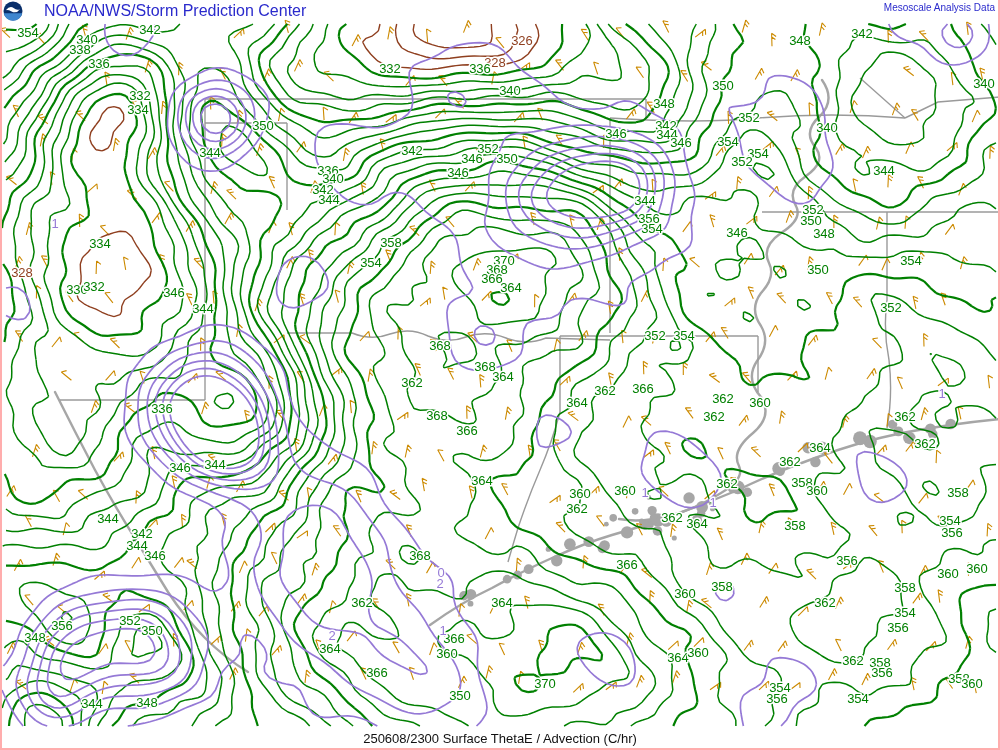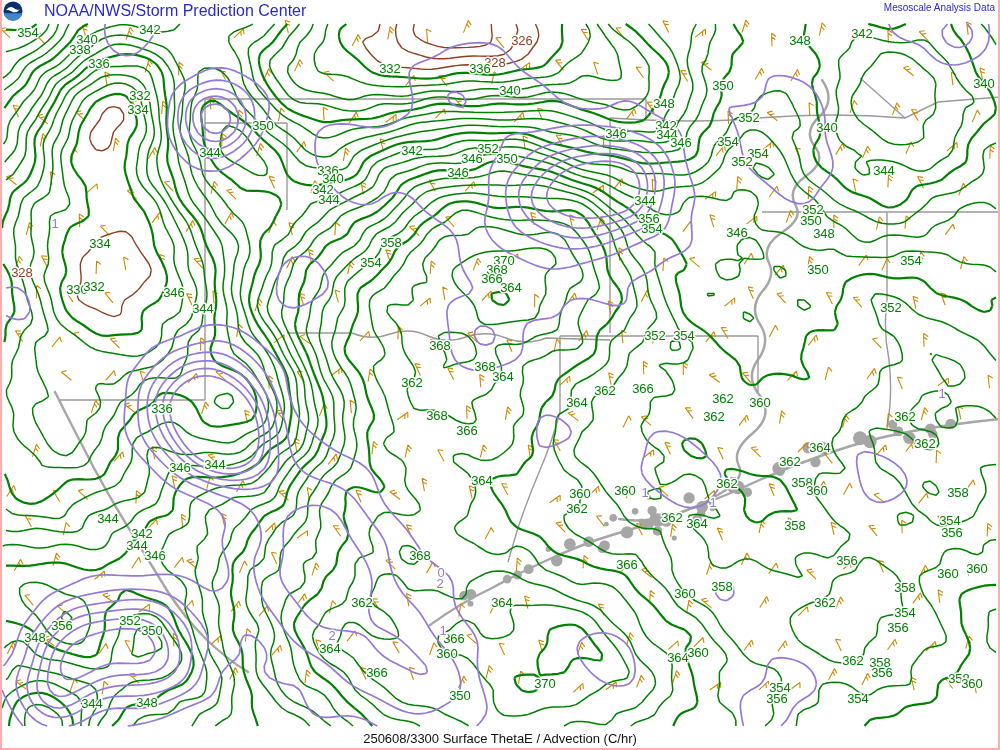--- a/index.html
+++ b/index.html
@@ -286,14 +286,14 @@
     <svg width="20" height="20" viewBox="0 0 20 20">
       <circle cx="10" cy="10" r="9.5" fill="#0a2f6b"></circle>
       <path d="M0.7,12.3 A9.5,9.5 0 0 0 19.3,12.3 Z" fill="#3f86cf"></path>
       <path d="M2.8,9.2 Q7,4.2 10.6,7.1 Q14.2,10 17.2,7.9 Q13.4,13 8.6,10.4 Q5.2,8.7 2.8,9.2 Z" fill="#ffffff"></path>
     </svg>
   </a>
   <a class="hdr-left" href="#">NOAA/NWS/Storm Prediction Center</a>
   <a class="hdr-right" href="#">Mesoscale Analysis Data</a>
 </div>
 
-<div class="ftr">250608/3300 Surface ThetaE / Advection (C/hr)</div>
+<div class="ftr">250608/2300 Surface ThetaE / Advection (C/hr)</div>
 <div class="frame"></div>
 
 </body></html>

